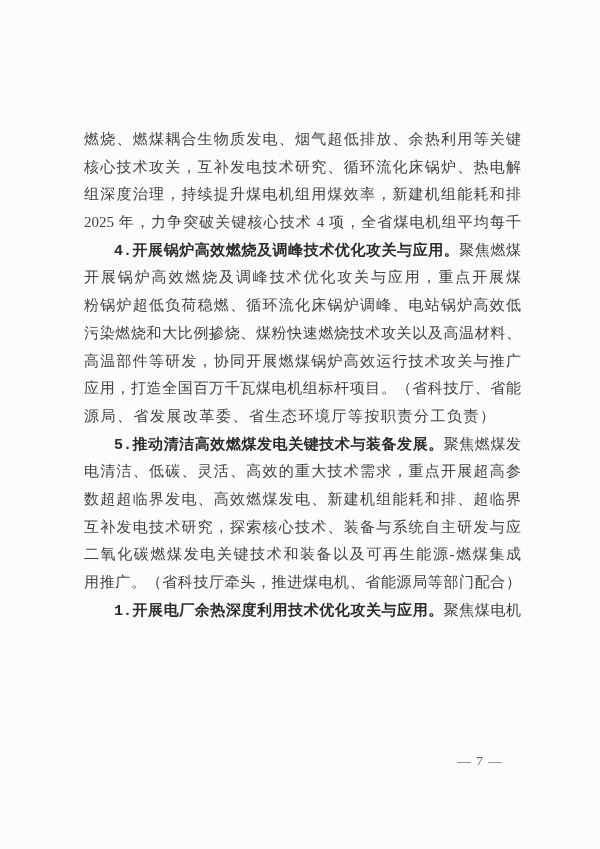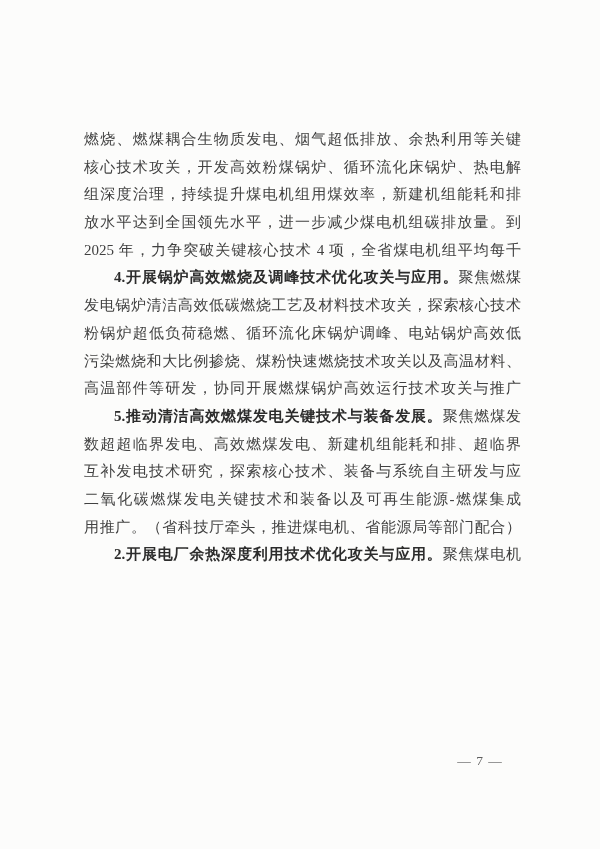--- a/index.html
+++ b/index.html
@@ -36,59 +36,62 @@
     text-align-last: left;
     -moz-text-align-last: left;
     letter-spacing: 1.5px;
   }
   .line.indent {
     text-indent: 2em;
   }
   .heading {
     font-weight: 700;
     color: #2c2c2c;
+    font-family: Liberation Mono, monospace;
   }
   .page-number {
     position: absolute;
     top: 751px;
     left: 440px;
     width: 80px;
     text-align: center;
     font-size: 13.5px;
     line-height: 20px;
     color: #5d5d5d;
     letter-spacing: 1px;
   }
 </style>
 </head>
 <body>
 
 <div class="page">
   <div class="content">
     <div class="line">燃烧、燃煤耦合生物质发电、烟气超低排放、余热利用等关键</div>
-    <div class="line">核心技术攻关，开发高效粉煤锅炉、循环流化床锅炉、热电解</div>
+    <div class="line">核心技术攻关，互补发电技术研究、循环流化床锅炉、热电解</div>
     <div class="line">组深度治理，持续提升煤电机组用煤效率，新建机组能耗和排</div>
-    <div class="line">放水平达到全国领先水平，进一步减少煤电机组碳排放量。到</div>
     <div class="line">2025 年，力争突破关键核心技术 4 项，全省煤电机组平均每千</div>
 
     <div class="line indent">
       <span class="heading">4.开展锅炉高效燃烧及调峰技术优化攻关与应用。</span><span>聚焦燃煤</span>
     </div>
-    <div class="line">发电锅炉清洁高效低碳燃烧工艺及材料技术攻关，探索核心技术</div>
+    <div class="line">开展锅炉高效燃烧及调峰技术优化攻关与应用，重点开展煤</div>
     <div class="line">粉锅炉超低负荷稳燃、循环流化床锅炉调峰、电站锅炉高效低</div>
     <div class="line">污染燃烧和大比例掺烧、煤粉快速燃烧技术攻关以及高温材料、</div>
     <div class="line">高温部件等研发，协同开展燃煤锅炉高效运行技术攻关与推广</div>
+    <div class="line">应用，打造全国百万千瓦煤电机组标杆项目。（省科技厅、省能</div>
+    <div class="line short">源局、省发展改革委、省生态环境厅等按职责分工负责）</div>
 
     <div class="line indent">
       <span class="heading">5.推动清洁高效燃煤发电关键技术与装备发展。</span><span>聚焦燃煤发</span>
     </div>
+    <div class="line">电清洁、低碳、灵活、高效的重大技术需求，重点开展超高参</div>
     <div class="line">数超超临界发电、高效燃煤发电、新建机组能耗和排、超临界</div>
     <div class="line">互补发电技术研究，探索核心技术、装备与系统自主研发与应</div>
     <div class="line">二氧化碳燃煤发电关键技术和装备以及可再生能源-燃煤集成</div>
     <div class="line">用推广。（省科技厅牵头，推进煤电机、省能源局等部门配合）</div>
 
     <div class="line indent">
-      <span class="heading">2.开展电厂余热深度利用技术优化攻关与应用。</span><span>聚焦煤电机</span>
+      <span class="heading">1.开展电厂余热深度利用技术优化攻关与应用。</span><span>聚焦煤电机</span>
     </div>
   </div>
 
   <div class="page-number">— 7 —</div>
 </div>
 
 </body></html>

